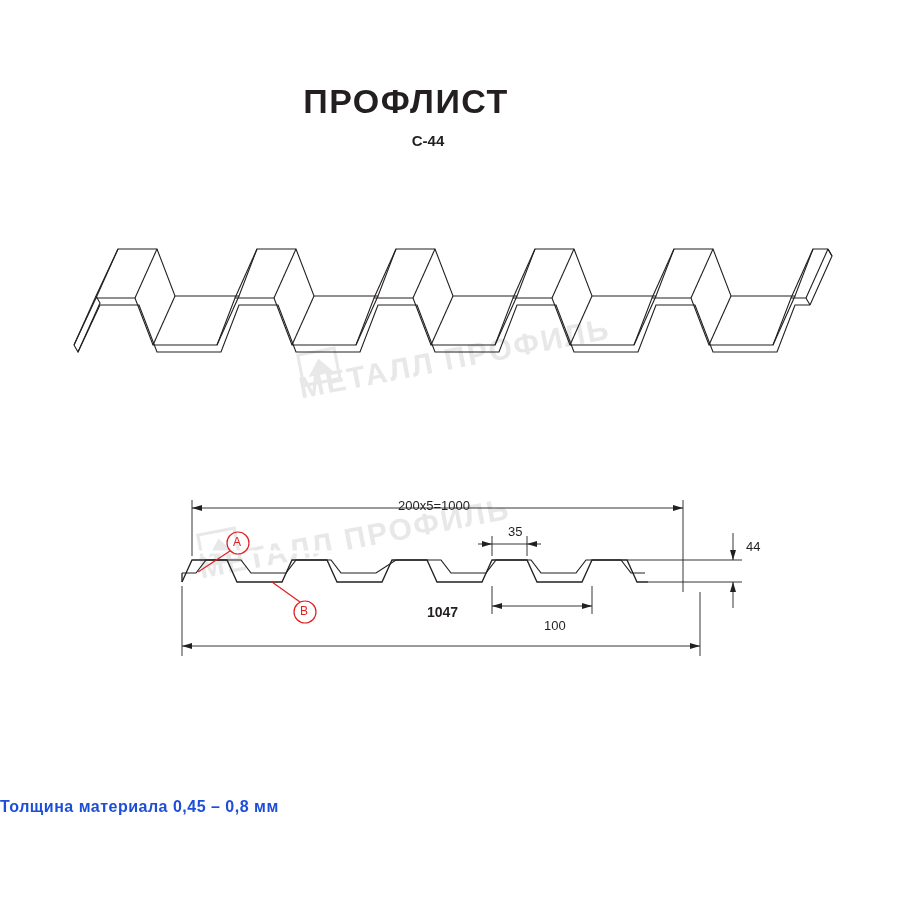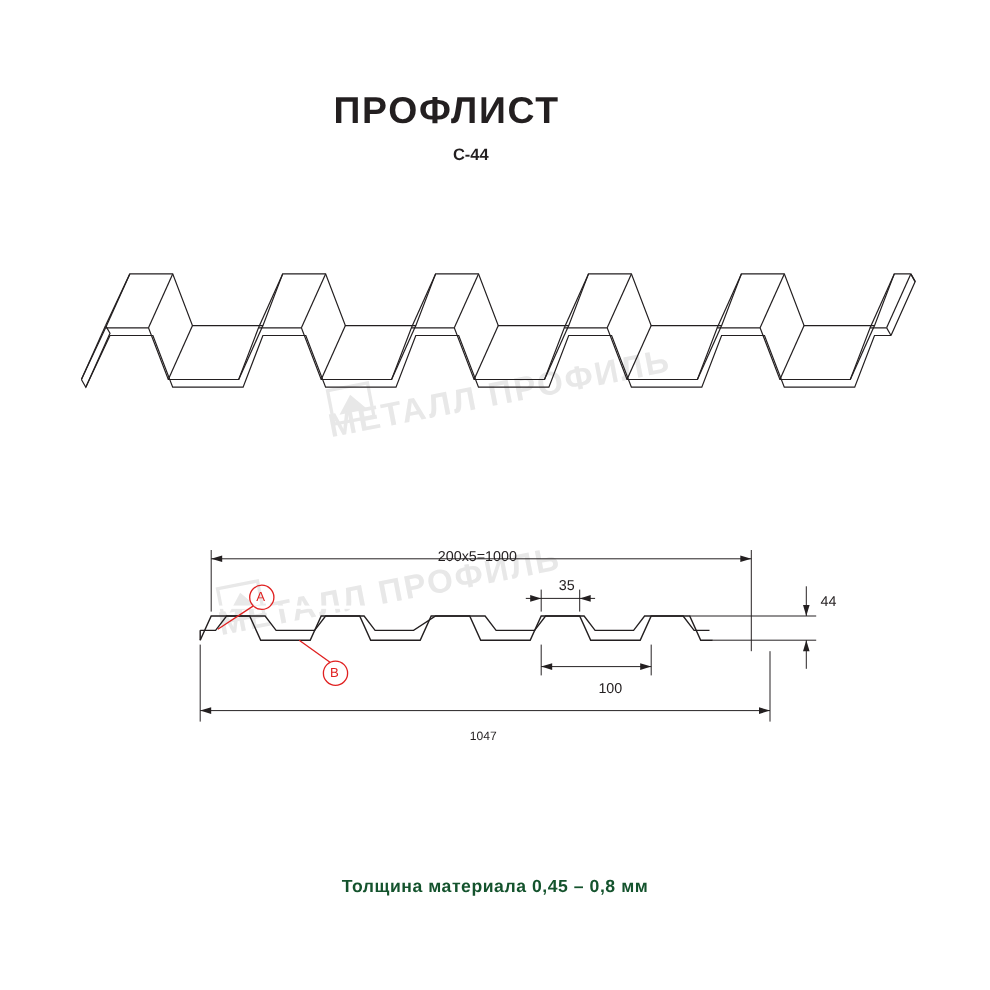--- a/index.html
+++ b/index.html
@@ -40,25 +40,24 @@
     font-size: 15px;
     font-weight: bold;
     color: #231f20;
   }
   
   .footer-note {
     position: absolute;
     top: 798px;
     left: 0;
     width: 900px;
-    text-align: center;
     font-size: 16px;
     font-weight: bold;
     letter-spacing: 0.5px;
-    color: #14532d;
+    color: #1d4ed8;
   }
   
   .svg-layer {
     position: absolute;
     top: 0;
     left: 0;
     width: 900px;
     height: 900px;
   }
   
@@ -263,21 +262,21 @@
       <line x1="300" y1="602" x2="272" y2="582"></line>
     </g>
   </svg>
 
   <div style="position:absolute; left:398px; top:498px; font-size:13px;">200х5=1000</div>
 
   <div style="position:absolute; left:508px; top:524px; font-size:13px;">35</div>
 
   <div style="position:absolute; left:544px; top:618px; font-size:13px;">100</div>
 
-  <div style="position:absolute; left:427px; top:664px; font-size:11px;">1047</div>
+  <div style="position:absolute; left:427px; top:604px; font-size:14px;font-weight:bold;">1047</div>
 
   <div style="position:absolute; left:746px; top:539px; font-size:13px;">44</div>
 
   <div style="position:absolute; left:233px; top:535px; font-size:12px; color:#e02020;">A</div>
 
   <div style="position:absolute; left:300px; top:604px; font-size:12px; color:#e02020;">B</div>
 
   <div class="footer-note">Толщина материала 0,45 – 0,8 мм</div>
 
 </div>

